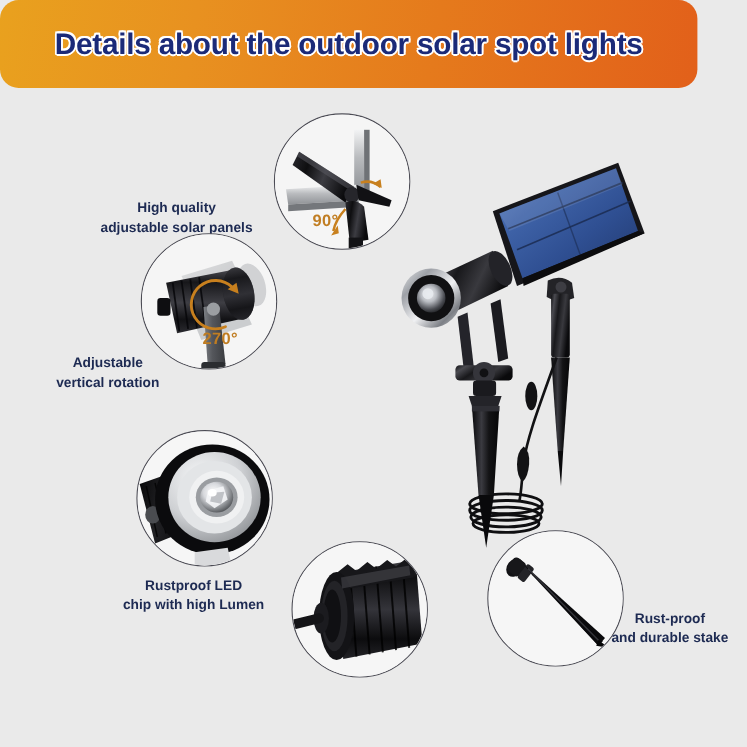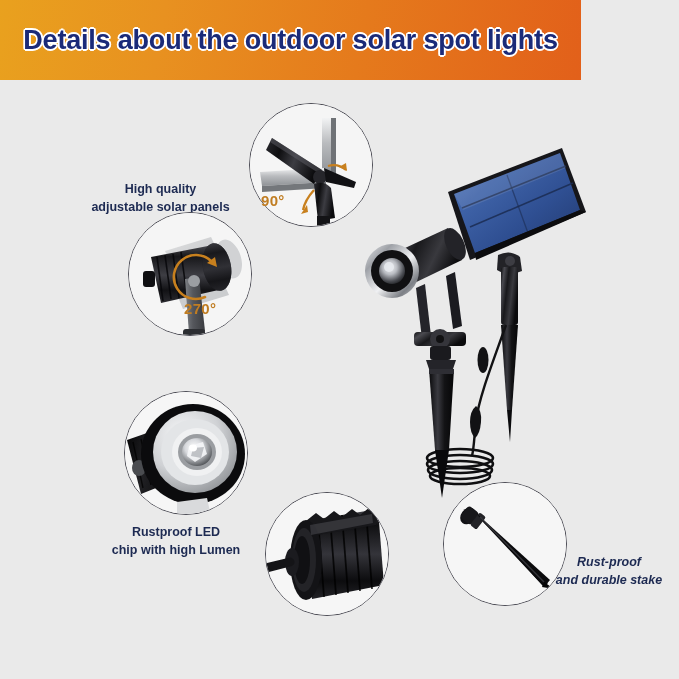--- a/index.html
+++ b/index.html
@@ -18,25 +18,26 @@
     width: 679px;
     height: 679px;
     background: #eaeaea;
     overflow: hidden;
   }
 
   
   #banner {
     position: absolute;
     left: 0; top: 0;
-    width: 581px; height: 80px;
+    width: 634px; height: 80px;
     background: linear-gradient(100deg, #e9a11e 0%, #e89120 28%, #e57a1c 62%, #e2601a 100%);
     display: flex;
     align-items: center;
     justify-content: center;
+    border-radius: 17px;
   }
   #banner-title {
     font-size: 27px;
     font-weight: bold;
     color: #1b2a78;
     letter-spacing: -0.2px;
     white-space: nowrap;
     text-shadow:
       -1.4px -1.4px 0 #ffffff,
        1.4px -1.4px 0 #ffffff,
@@ -220,21 +221,21 @@
       <rect x="67" y="112" width="13" height="12" fill="#131316"></rect>
 
       <polygon points="74,64 106,78 104,84 76,78" fill="#111114"></polygon>
 
       <path d="M64,86 q-9,10 -11,20" stroke="#c8801e" stroke-width="2.3" fill="none"></path>
       <polygon points="51,110 57,101 58,108" fill="#c8801e"></polygon>
       <path d="M78,62 q10,-3 18,4" stroke="#c8801e" stroke-width="2.3" fill="none"></path>
       <polygon points="97,67 89,63 96,59" fill="#c8801e"></polygon>
     </svg>
   </div>
-  <div class="deg-label" style="left:261px; top:192px;">90°</div>
+  <div class="deg-label" style="left:284px; top:192px;">90°</div>
   <div class="caption" style="left:58px; top:145px; width:205px;margin-top:36px;">High quality
 adjustable solar panels</div>
 
   <div class="callout-circle" style="left:128px; top:212px; width:124px; height:124px;">
     <svg viewBox="0 0 124 124" style="width:124px;height:124px;display:block;">
       <defs>
         <linearGradient id="c2body" x1="0" y1="0" x2="0" y2="1">
           <stop offset="0%" stop-color="#4a4a50"></stop>
           <stop offset="20%" stop-color="#17171a"></stop>
           <stop offset="52%" stop-color="#3e3e44"></stop>
@@ -275,20 +276,22 @@
 
       <path d="M56,66 l14,-2 l6,54 l-16,3 z" fill="url(#c2yoke)"></path>
       <rect x="54" y="116" width="22" height="8" rx="3" fill="#2b2d31"></rect>
       <ellipse cx="65" cy="68" rx="6" ry="6" fill="#9b9ea2"></ellipse>
 
       <path d="M82,48 a22,22 0 1 0 -6,36" stroke="#c8801e" stroke-width="2.6" fill="none" stroke-linecap="round"></path>
       <polygon points="86,44 78,50 88,54" fill="#c8801e"></polygon>
     </svg>
   </div>
   <div class="deg-label" style="left:184px; top:300px;">270°</div>
+  <div class="caption" style="left:18px; top:322px; width:160px;">Adjustable
+vertical rotation</div>
 
   <div class="callout-circle" style="left:124px; top:391px; width:124px; height:124px;">
     <svg viewBox="0 0 124 124" style="width:124px;height:124px;display:block;">
       <defs>
         <radialGradient id="c3ring" cx="0.35" cy="0.3" r="0.8">
           <stop offset="0%" stop-color="#f7f8f9"></stop>
           <stop offset="55%" stop-color="#cfd1d4"></stop>
           <stop offset="100%" stop-color="#8d9094"></stop>
         </radialGradient>
         <radialGradient id="c3led" cx="0.4" cy="0.35" r="0.75">
@@ -391,16 +394,16 @@
       <rect x="30" y="30" width="8" height="16" rx="2" transform="rotate(38 34 38)" fill="#232327"></rect>
 
       <polygon points="32,30 40,40 104,100 100,104" fill="url(#c5stake)"></polygon>
       <polygon points="32,30 40,40 100,104 106,97" fill="#0a0a0c"></polygon>
 
       <polygon points="100,99 110,106 98,104" fill="#050506"></polygon>
 
       <line x1="36" y1="34" x2="100" y2="99" stroke="#55555d" stroke-width="1.4" opacity="0.55"></line>
     </svg>
   </div>
-  <div class="caption" style="left:538px; top:554px; width:142px;font-style:italic;">Rust-proof
+  <div class="caption" style="left:538px; top:554px; width:142px;">Rust-proof
 and durable stake</div>
 
 </div>
 
 </body></html>

